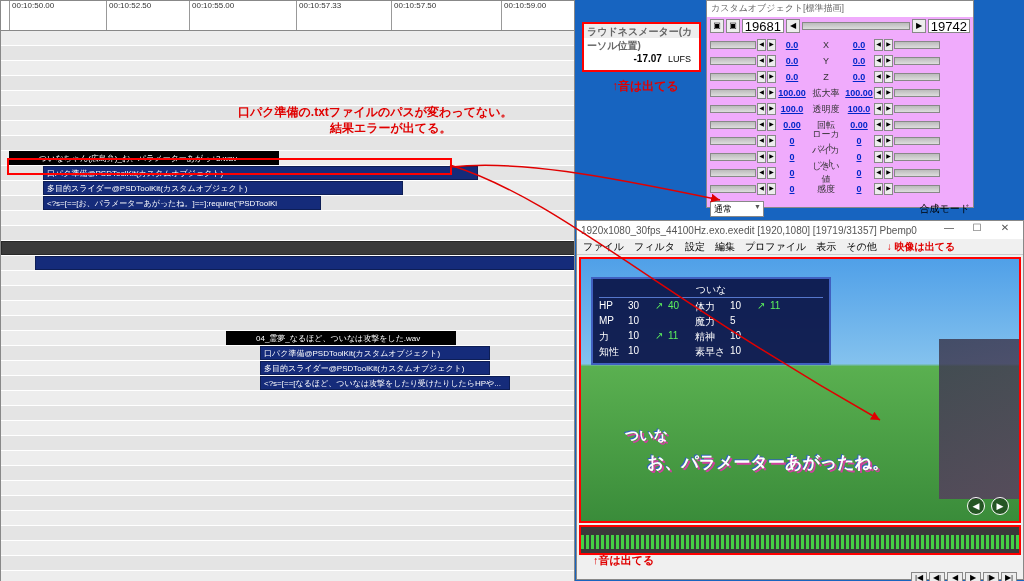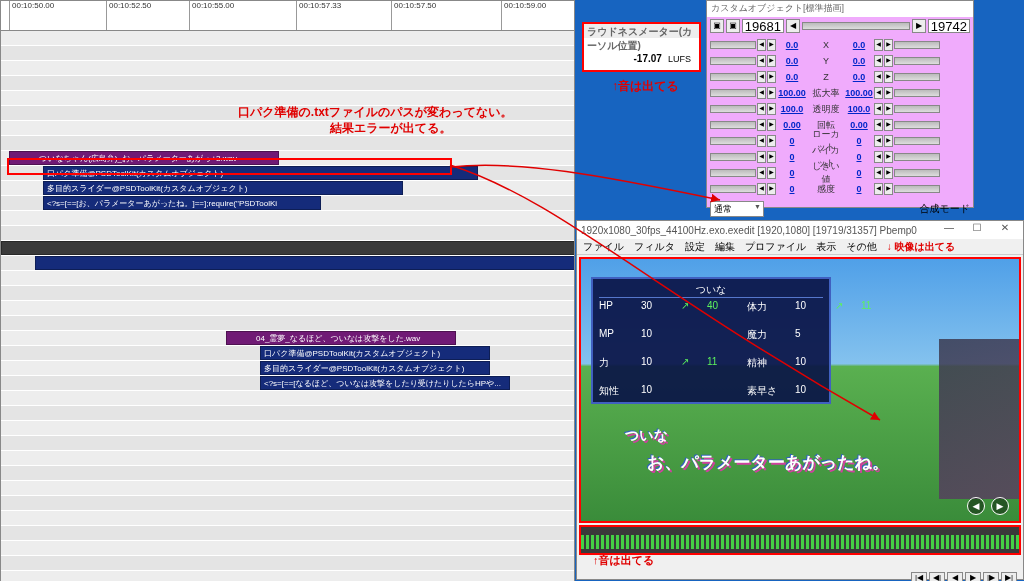--- a/index.html
+++ b/index.html
@@ -8,21 +8,21 @@
 
 .timeline { position: absolute; left: 0; top: 0; width: 575px; height: 581px; background: #fff; border: 1px solid #888; }
 .tl-close { position: absolute; right: 0; top: 0; width: 18px; height: 18px; background: #E81123; color: #fff; text-align: center; line-height: 16px; font-size: 11px; cursor: pointer; }
 .tl-ruler { height: 30px; background: #fff; border-bottom: 1px solid #888; position: relative; overflow: hidden; }
 .tl-ruler-tick { position: absolute; top: 0; font-size: 8px; color: #333; border-left: 1px solid #999; height: 100%; padding-left: 2px; }
 .tl-tracks { position: relative; height: 558px; overflow: hidden; }
 .tl-row { height: 15px; background: #EDEDED; border-bottom: 1px solid #fff; position: relative; }
 .tl-row.alt { background: #E4E4E4; }
 .tl-cursor { position: absolute; top: 0; bottom: 0; width: 1px; background: red; left: 222px; }
 .tl-clip { position: absolute; top: 0; height: 14px; color: #fff; font-size: 8px; padding: 1px 3px; white-space: nowrap; overflow: hidden; border: 1px solid rgba(0,0,0,.3); }
-.clip-red { background: #701a75; padding-left: 29px; }
+.clip-red { background: #000000; padding-left: 29px; }
 .clip-blue { background: #152B7A; margin-left: 34px; }
 .clip-wave { background: #3A3A3A; }
 .tl-hhi { position: absolute; border: 2px solid red; }
 
 
 .loudness { position: absolute; left: 582px; top: 22px; width: 119px; height: 50px; background: #fff; border: 2px solid red; }
 .loudness-hdr { height: 14px; background: #EDEDED; font-size: 10px; padding: 1px 3px; color: #666; font-weight: bold; }
 .loudness-val { font-size: 22px; font-weight: bold; text-align: right; padding: 4px 8px 0 0; }
 .loudness-val small { font-size: 9px; font-weight: normal; }
 
@@ -49,21 +49,21 @@
 
 
 .preview { position: absolute; left: 576px; top: 220px; width: 448px; height: 360px; background: #F0F0F0; border: 1px solid #888; }
 .prev-title { height: 18px; background: #fff; display: flex; align-items: center; padding: 0 4px; font-size: 9px; color: #555; }
 .prev-title .wbtn { width: 28px; height: 16px; text-align: center; font-size: 10px; color: #555; cursor: pointer; }
 .prev-menu { height: 16px; display: flex; gap: 10px; padding: 1px 6px; font-size: 9px; background: #F0F0F0; border-bottom: 1px solid #ccc; }
 .prev-video { position: relative; background: linear-gradient(#50A0E8 0%, #84C2EE 40%, #5AB050 41%, #3A8C3A 100%); height: 266px; margin: 2px; border: 2px solid red; overflow: hidden; }
 .prev-rpg { position: absolute; left: 10px; top: 18px; width: 240px; border: 2px solid #4060C0; background: rgba(10,20,70,.92); color: #fff; padding: 4px 6px; font-size: 9px; }
 .rpg-row { display: flex; gap: 6px; }
 .rpg-head { text-align: center; color: #fff; border-bottom: 1px solid #5577cc; margin-bottom: 2px; font-size: 10px; }
-.rpg-tbl { display: grid; grid-template-columns: 28px 26px 12px 26px 34px 26px 12px 26px; gap: 14px; font-size: 9px; }
+.rpg-tbl { display: grid; grid-template-columns: 28px 26px 12px 26px 34px 26px 12px 26px; gap: 1px; font-size: 9px; }
 .rpg-tbl span { white-space: nowrap; }
 .rpg-tbl .g { color: #5CF25C; }
 .prev-charname { position: absolute; left: 44px; top: 168px; color: #fff; font-size: 14px; font-weight: bold; text-shadow: 2px 2px 0 #D040A0, -1px -1px 0 #3060C0; font-family: sans-serif; }
 .prev-dialog { position: absolute; left: 66px; top: 192px; color: #fff; font-size: 17px; font-weight: bold; text-shadow: 2px 2px 0 #D040A0, -1px -1px 0 #3060C0; font-family: sans-serif; }
 .prev-anime { position: absolute; right: 0; top: 80px; width: 80px; height: 160px; background: linear-gradient(160deg,#3a3a50,#5a4060); opacity: .85; }
 .prev-buttons { position: absolute; bottom: 6px; right: 10px; display: flex; gap: 6px; }
 .prev-buttons .pb { width: 18px; height: 18px; border-radius: 9px; background: rgba(0,0,0,.4); border: 1px solid #fff; color: #fff; font-size: 9px; text-align: center; line-height: 16px; }
 .prev-waveband { height: 30px; background: #3A3A3A; margin: 0 2px; border: 2px solid red; position: relative; overflow: hidden; }
 .prev-waveband .wf { position: absolute; top: 8px; left: 0; right: 0; height: 14px; background: repeating-linear-gradient(90deg,#45D045 0 3px,#3A3A3A 3px 5px); }
 .prev-controls { height: 18px; display: flex; justify-content: flex-end; align-items: center; gap: 2px; padding: 0 6px; }

